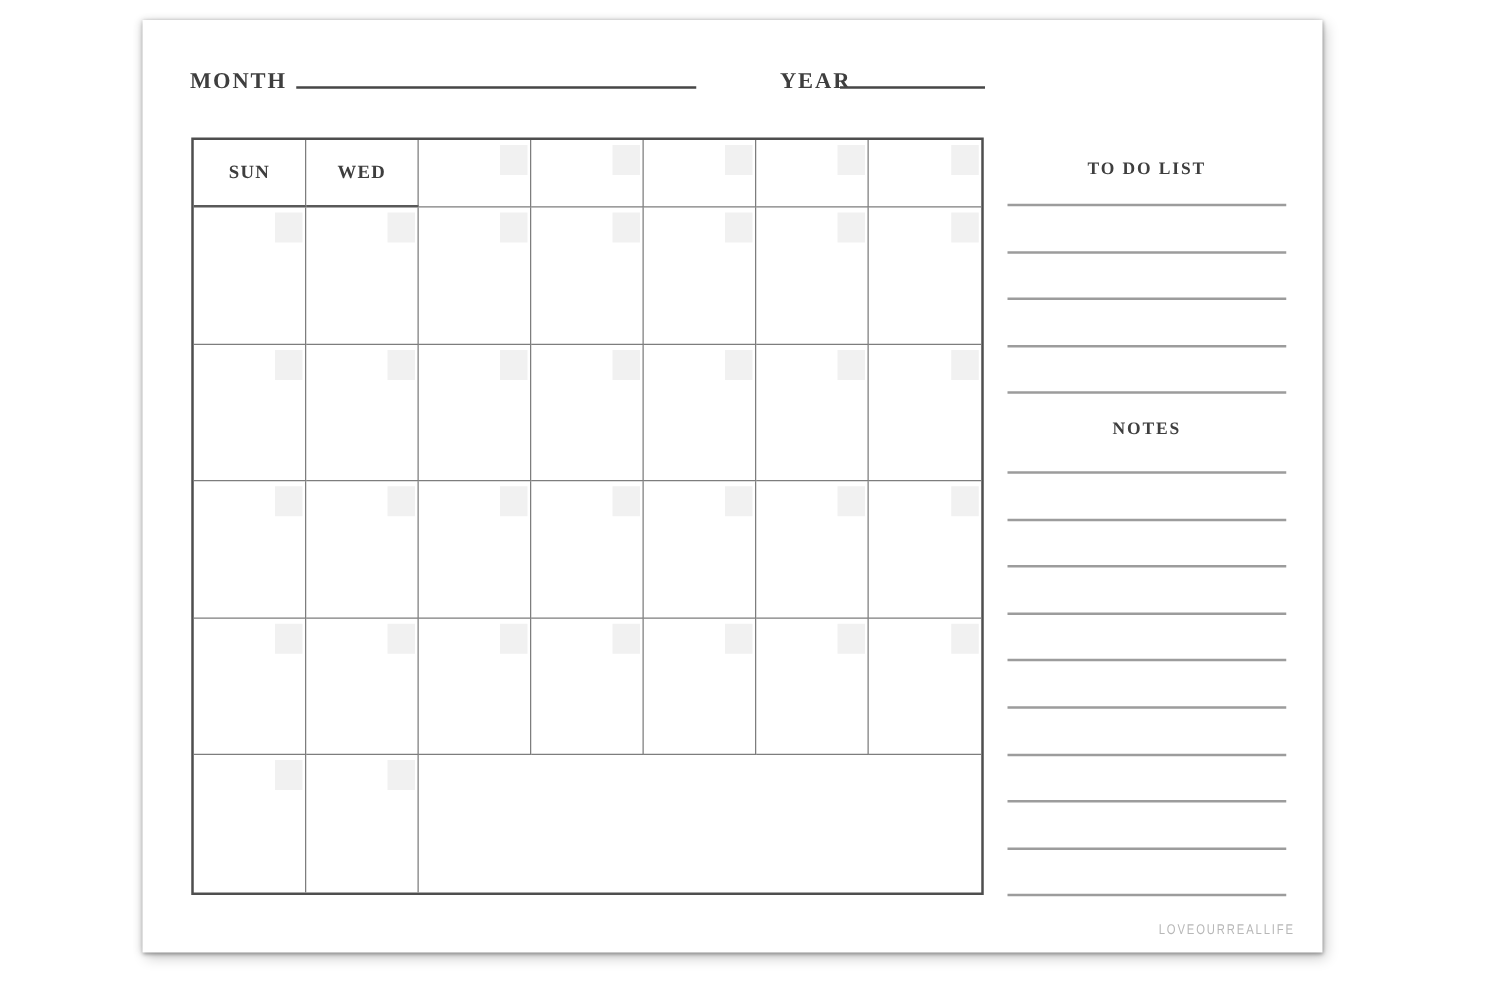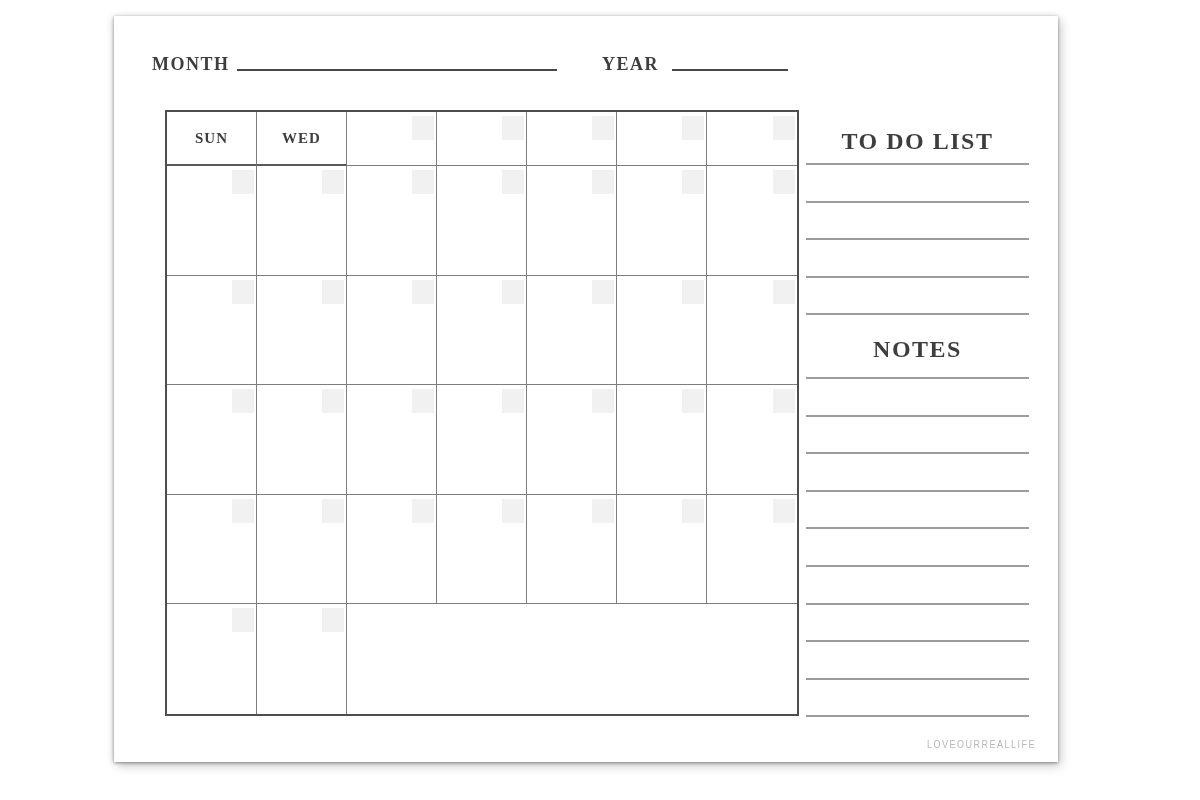--- a/index.html
+++ b/index.html
@@ -13,25 +13,25 @@
     background:var(--paper, #ffffff);
     box-shadow:0 1px 3px rgba(0,0,0,0.35), 3px 4px 10px rgba(0,0,0,0.20), -2px 0 6px rgba(0,0,0,0.10);
   }
   .h-label {
     position:absolute; font-size:18px; font-weight:700; letter-spacing:1.5px;
     color:var(--text, #3e3e3e); white-space:nowrap;font-family:Liberation Serif, serif;
   }
   .fill-line { position:absolute; height:2px; background:var(--fill-line, #474747); }
   .month-label { left:38px; top:38px; }
   .month-line  { left:123px; top:53px; width:320px; }
-  .year-label  { left:488px; top:38px; }
+  .year-label  { left:510px; top:38px; }
   .year-line   { left:558px; top:53px; width:116px; }
 
   .grid {
-    position:absolute; left:51px; top:94px; width:634px; height:606px;
+    position:absolute; left:39px; top:94px; width:634px; height:606px;
     display:grid; grid-template-columns:repeat(7, 1fr);
     grid-template-rows:54px repeat(5, 1fr);
     border:2px solid var(--grid-border, #4e4e4e); background:#ffffff;
   }
   .hcell {
     border-right:1.5px solid var(--grid-line, #7d7d7d);
     border-bottom:2px solid var(--header-underline, #595959);
     display:flex; align-items:center; justify-content:center;
     font-weight:700; font-size:15px; letter-spacing:1px; color:var(--text, #3e3e3e);
   }
@@ -42,21 +42,21 @@
   }
   .grid > :nth-child(7n) { border-right:none; }
   .grid > :nth-child(n+36) { border-bottom:none; }
   .date-box {
     position:absolute; top:4px; right:2px; width:22px; height:24px;
     background:var(--date-box, #f1f1f1);
   }
 
   .side-title {
     position:absolute; left:692px; width:223px; text-align:center;
-    font-weight:700; font-size:24px; letter-spacing:1.5px; color:var(--text, #3e3e3e);
+    font-weight:700; font-size:14px; letter-spacing:1.5px; color:var(--text, #3e3e3e);
   }
   #todo-title  { top:112px; }
   #notes-title { top:320px; }
   .line-group { position:absolute; left:692px; width:223px; }
   #todo-lines  { top:147px; }
   #notes-lines { top:361px; }
   .rule { height:2px; background:var(--rule-line, #9c9c9c); }
   #todo-lines  .rule + .rule { margin-top:35.5px; }
   #notes-lines .rule + .rule { margin-top:35.6px; }
 

